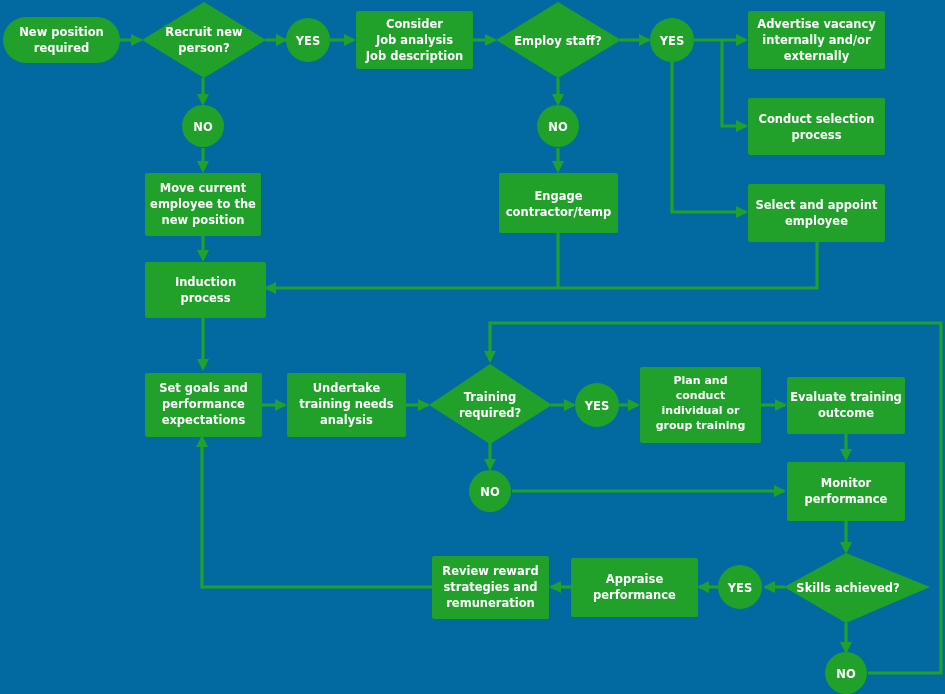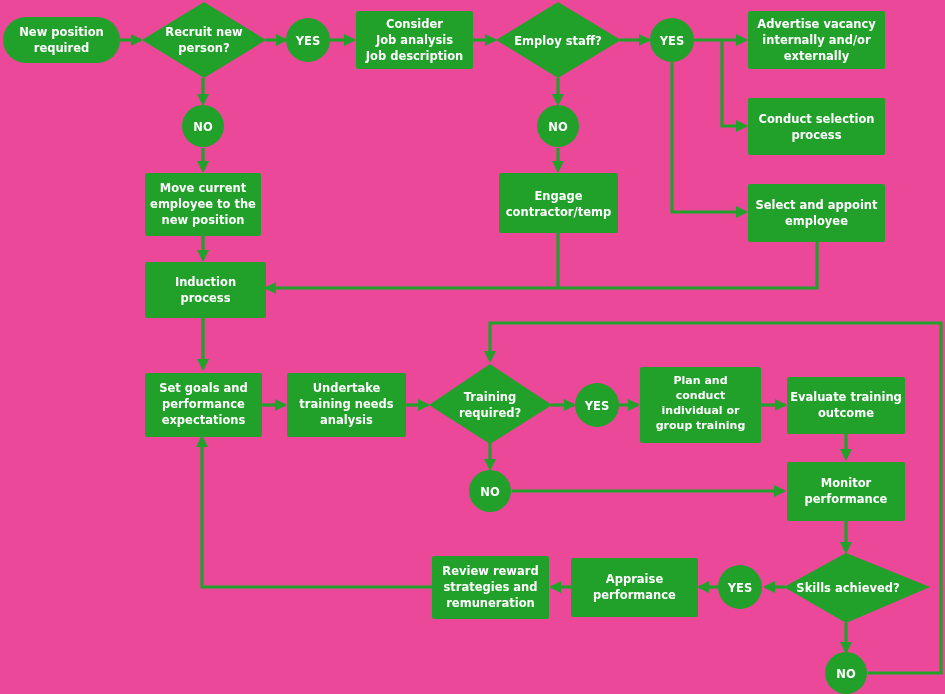--- a/index.html
+++ b/index.html
@@ -10,21 +10,21 @@
   body {
     width: 945px;
     height: 694px;
     overflow: hidden;
     font-family: "DejaVu Sans", "Liberation Sans", sans-serif;
   }
   #flowchart-root {
     position: relative;
     width: 945px;
     height: 694px;
-    background: #ec4899;
+    background: #0369a1;
   }
   svg.flow-svg {
     display: block;
     width: 945px;
     height: 694px;
   }
   .node-shape {
     fill: #21a12a;
     stroke: none;
   }

